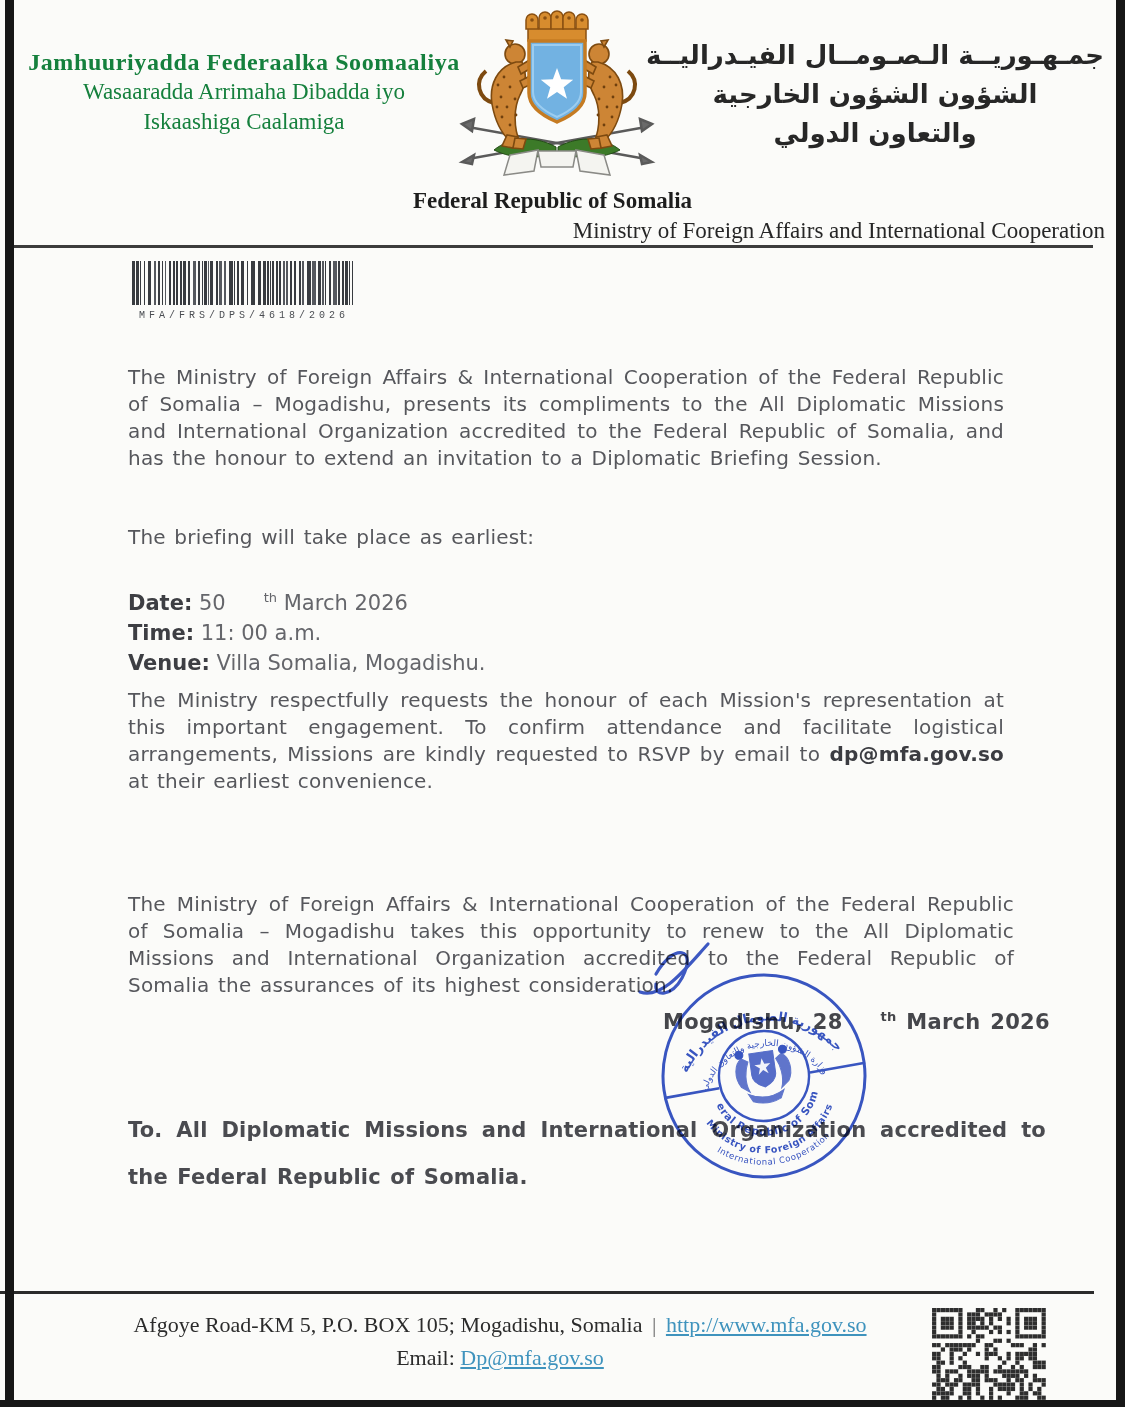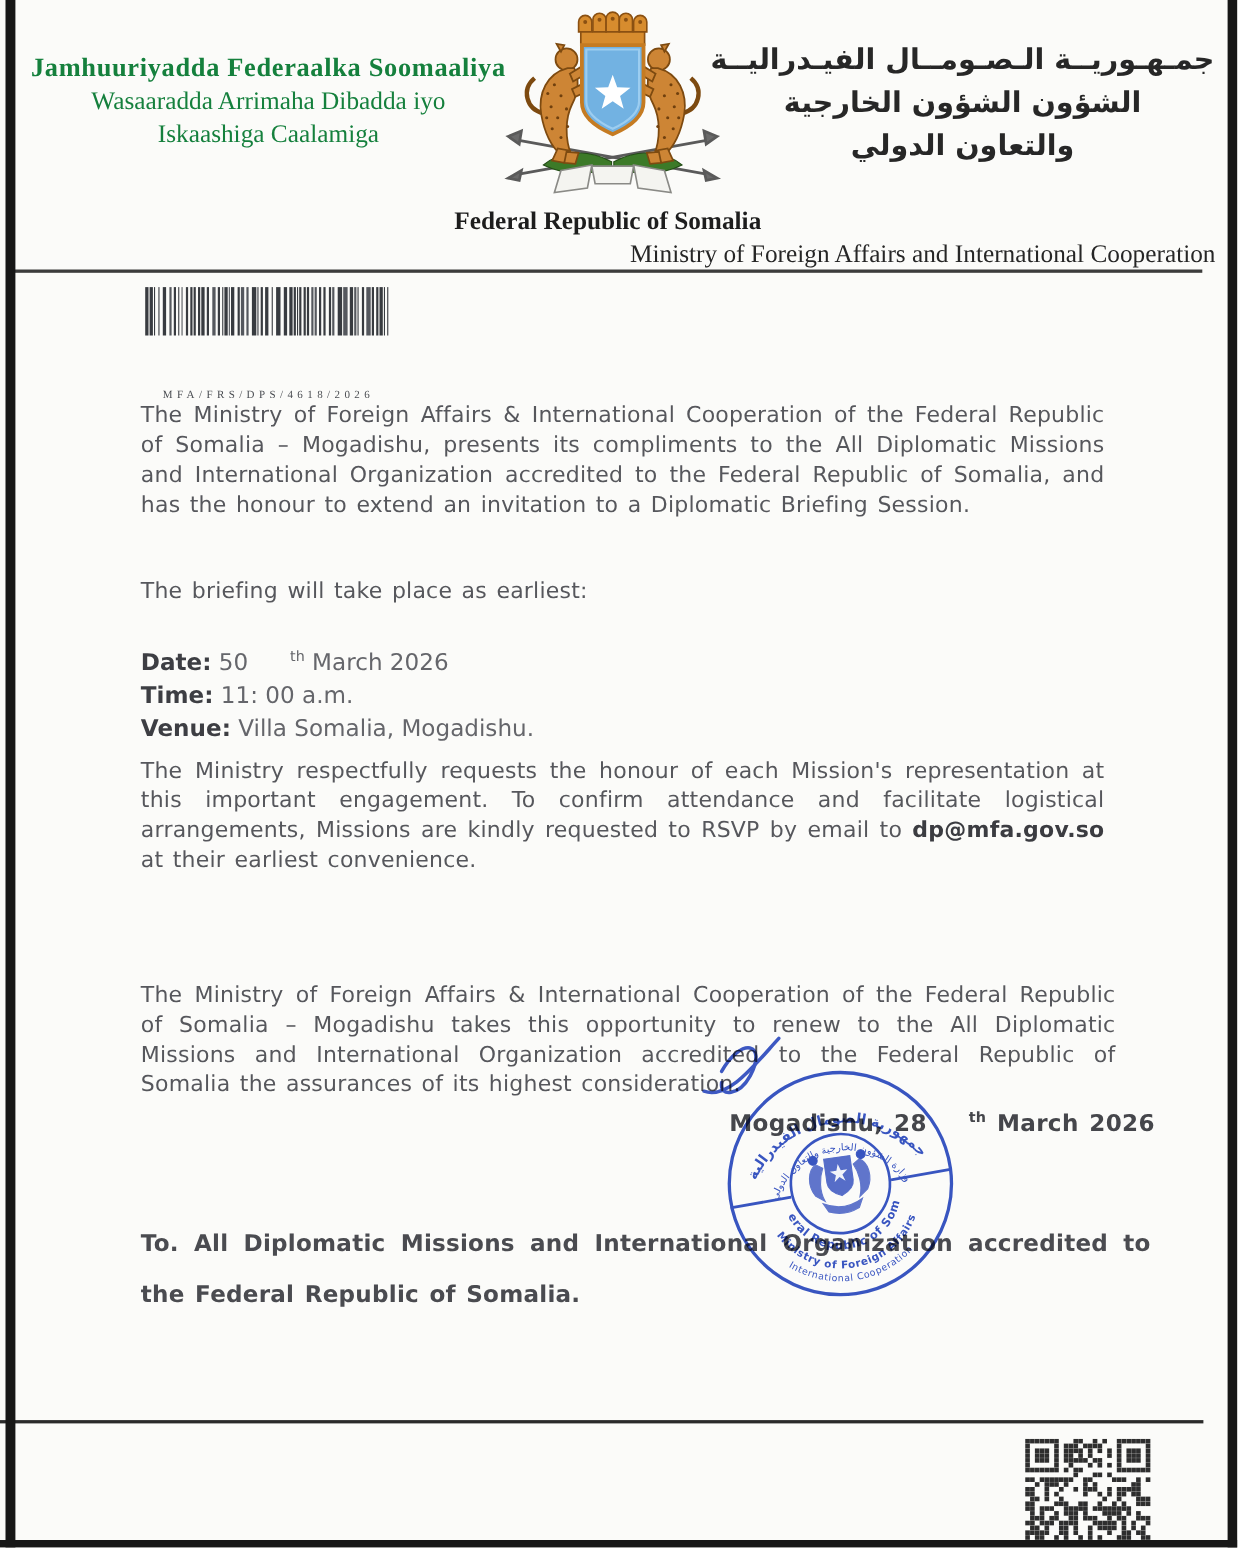--- a/index.html
+++ b/index.html
@@ -26,22 +26,22 @@
 
   .title-en{position:absolute;left:0;top:188px;width:1105px;text-align:center;
     font-family:"Liberation Serif",serif;font-weight:bold;font-size:23px;color:#1d1d1d;}
   .subtitle-en{position:absolute;left:0;top:218px;width:1105px;text-align:right;
     font-family:"Liberation Serif",serif;font-size:23px;color:#262626;}
   .hdr-rule{position:absolute;left:13px;top:245px;width:1080px;height:3px;background:#3c3c3c;}
 
   
   .barcode{position:absolute;left:130px;top:261px;width:228px;height:64px;}
   .barcode-label{position:absolute;left:0;top:49px;width:228px;text-align:center;
-    font-family:Liberation Serif, serif;font-size:10px;letter-spacing:4px;
-    color:#4a4d52;white-space:nowrap;margin-top:44px;}
+    font-family:Liberation Mono, monospace;font-size:10px;letter-spacing:4px;
+    color:#4a4d52;white-space:nowrap;}
 
   
   .para{position:absolute;left:128px;width:876px;color:#56575c;font-size:20px;
     line-height:27px;text-align:justify;text-align-last:left;letter-spacing:.2px;word-spacing:2px;}
   .p1{top:344px;}
   .p2{top:504px;text-align:left;}
   .details{position:absolute;left:128px;top:583px;color:#65666b;font-size:21px;line-height:30px;}
   .details b{color:#3d3e43;}
   .p3{top:667px;}
   .p3 b{color:#3b3c41;}
@@ -264,20 +264,31 @@
         <text font-size="13" font-weight="bold" letter-spacing="1"><textPath href="#arcTop" startOffset="50%" text-anchor="middle">جمهورية الصومال الفيدرالية</textPath></text>
         <text font-size="9" letter-spacing="1"><textPath href="#arcTop2" startOffset="50%" text-anchor="middle">وزارة الشؤون الخارجية والتعاون الدولي</textPath></text>
         <text font-size="10.5" font-weight="bold" letter-spacing=".6"><textPath href="#arcBot1" startOffset="50%" text-anchor="middle">Federal Republic of Somalia</textPath></text>
         <text font-size="9.5" font-weight="bold" letter-spacing=".6"><textPath href="#arcBot2" startOffset="50%" text-anchor="middle">Ministry of Foreign Affairs</textPath></text>
         <text font-size="8.5" letter-spacing=".6"><textPath href="#arcBot3" startOffset="50%" text-anchor="middle">International Cooperation</textPath></text>
       </g>
     </g>
   </svg>
 
   <div class="ftr-rule"></div>
+  <div class="ftr">
+    <div>
+      <span>Afgoye Road-KM 5, P.O. BOX 105; Mogadishu, Somalia</span>
+      <span class="sep">|</span>
+      <a>http://www.mfa.gov.so</a>
+    </div>
+    <div>
+      <span>Email:</span>
+      <a>Dp@mfa.gov.so</a>
+    </div>
+  </div>
   <svg class="qr" id="qr-svg" viewBox="0 0 115.7 93.45">
       <rect x="44.5" y="0" width="4.272" height="4.272" fill="#2e2e2e"></rect>
       <rect x="48.95" y="0" width="4.272" height="4.272" fill="#2e2e2e"></rect>
       <rect x="62.300000000000004" y="0" width="4.272" height="4.272" fill="#2e2e2e"></rect>
       <rect x="71.2" y="0" width="4.272" height="4.272" fill="#2e2e2e"></rect>
       <rect x="35.6" y="4.45" width="4.272" height="4.272" fill="#2e2e2e"></rect>
       <rect x="40.050000000000004" y="4.45" width="4.272" height="4.272" fill="#2e2e2e"></rect>
       <rect x="44.5" y="4.45" width="4.272" height="4.272" fill="#2e2e2e"></rect>
       <rect x="53.400000000000006" y="4.45" width="4.272" height="4.272" fill="#2e2e2e"></rect>
       <rect x="57.85" y="4.45" width="4.272" height="4.272" fill="#2e2e2e"></rect>

